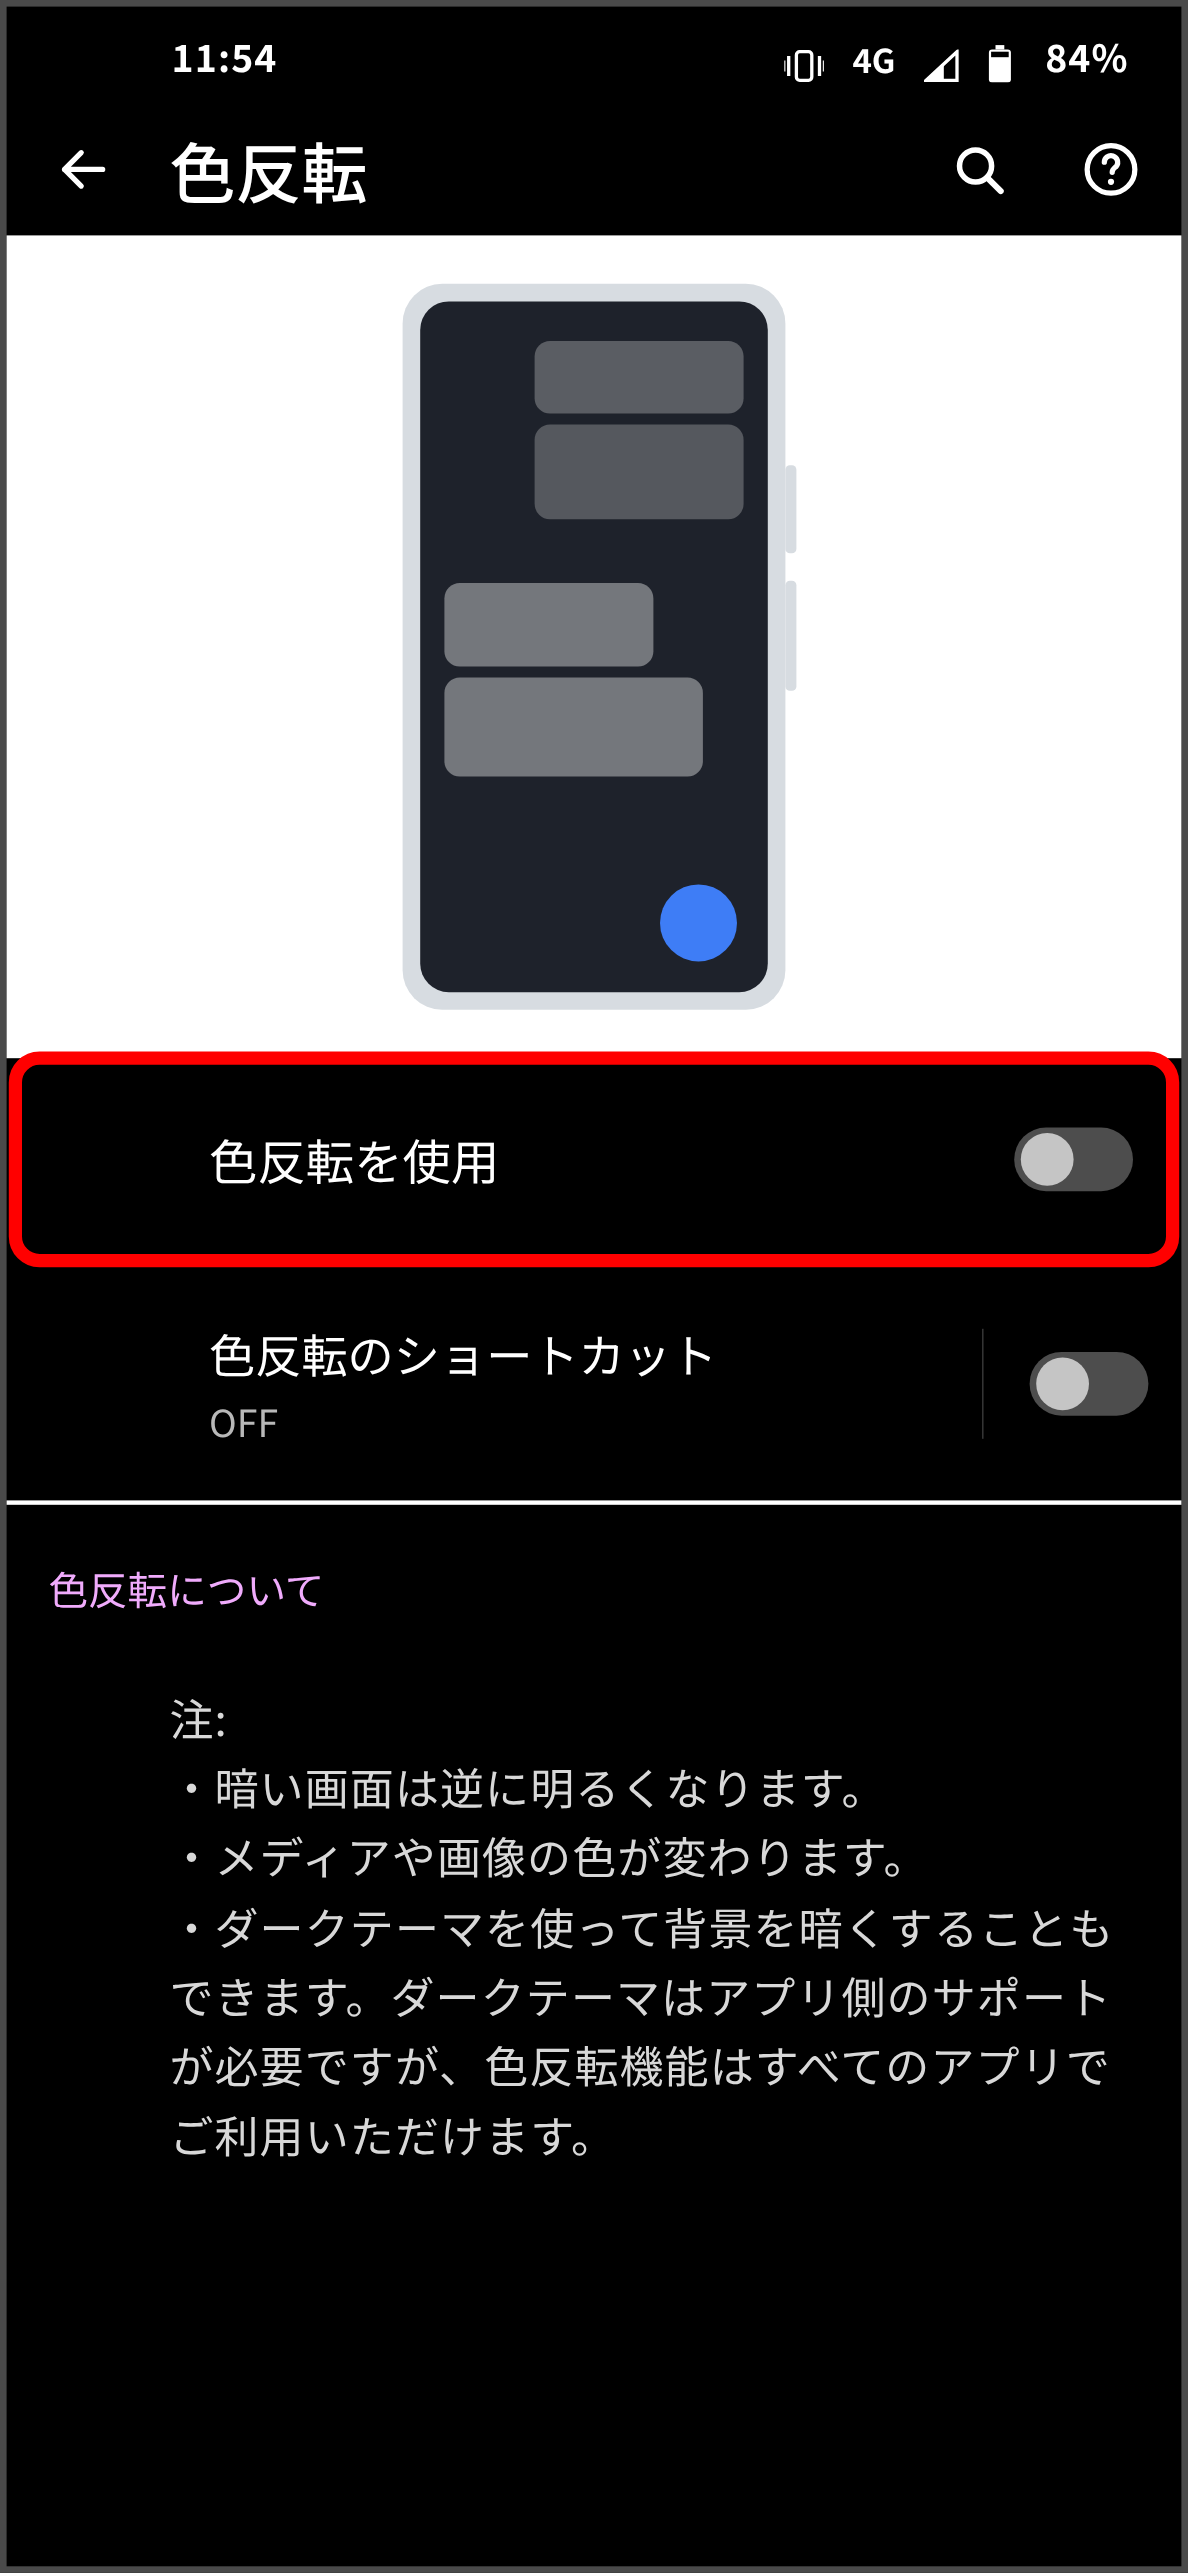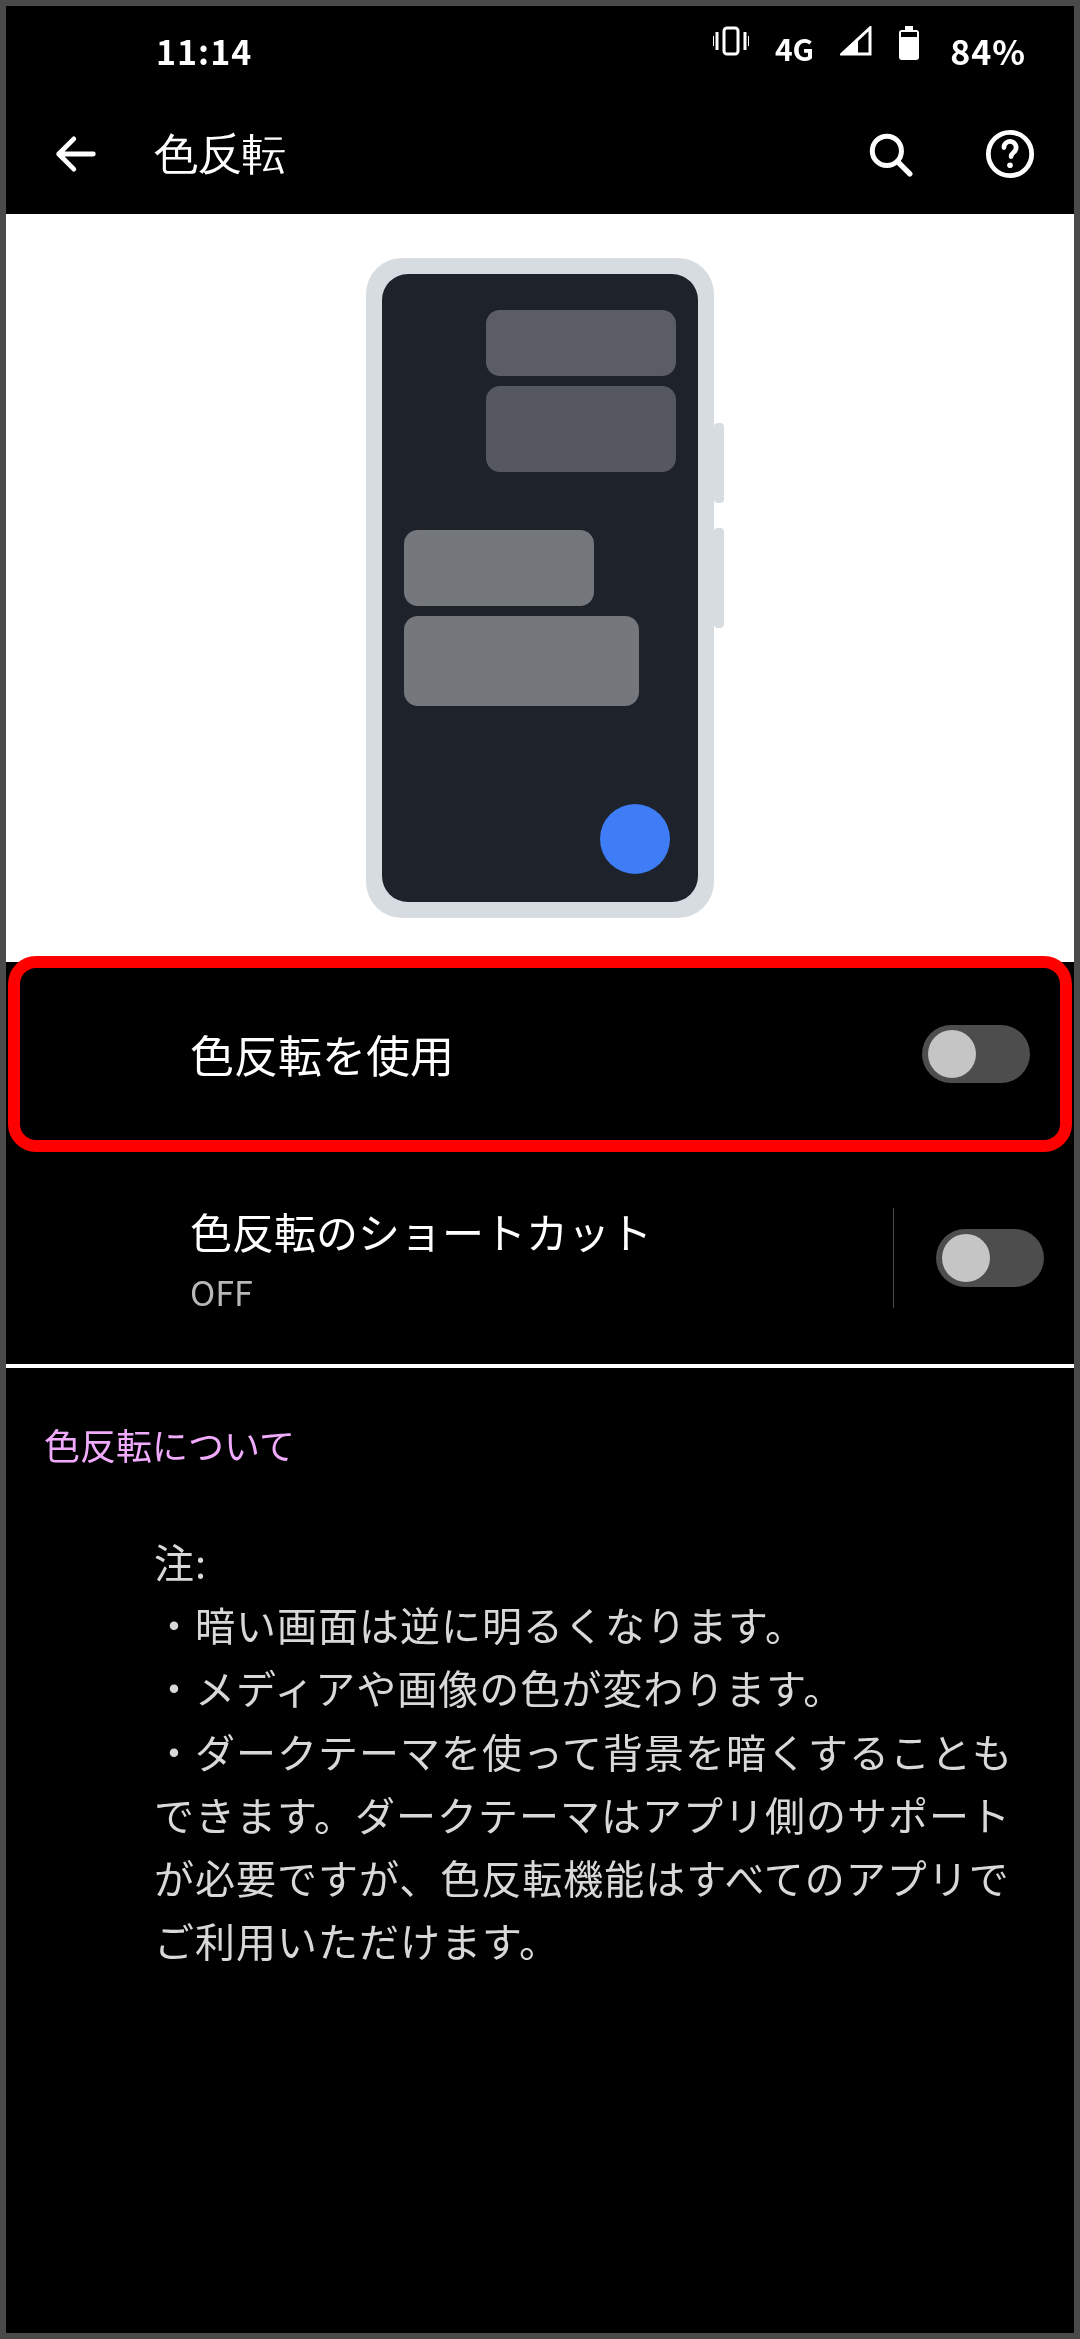--- a/index.html
+++ b/index.html
@@ -24,41 +24,40 @@
     height: 88px;
     display: flex;
     align-items: center;
     justify-content: space-between;
     padding: 0 48px 0 150px;
     font-size: 34px;
     font-weight: 600;
   }
   .status-right {
     display: flex;
-    align-items: flex-start;
+    align-items: flex-end;
     gap: 26px;
   }
   .status-clock { font-weight: 600; letter-spacing: 1px;}
   .status-right svg { display:block; }
   .bat-pct { font-weight:600; letter-spacing:1px; margin-left:4px;}
 
   
   .app-bar {
     height: 120px;
     display: flex;
     align-items: center;
     padding: 0 28px 0 40px;
     gap: 48px;
   }
   .app-bar .back { width:60px; height:60px; display:flex; align-items:center; justify-content:center;}
   .app-bar .title {
     flex: 1;
-    font-size: 44px;
+    font-size: 60px;
     font-weight: 500;
-    font-family: Liberation Mono, monospace;
   }
   .app-bar .action { width:72px; height:72px; display:flex; align-items:center; justify-content:center;}
 
   
   .illustration {
     background: #ffffff;
     height: 748px;
     display:flex;
     align-items:center;
     justify-content:center;
@@ -173,21 +172,21 @@
   }
   .info-body p{ margin-bottom:42px;}
   .info-body p.note-head{ margin-bottom:0;}
 </style>
 </head>
 <body>
 
 <div class="device">
 
   <div class="status-bar">
-    <div class="status-clock">11:14</div>
+    <div class="status-clock">11:54</div>
     <div class="status-right">
       <span>
         <svg width="36" height="30" viewBox="0 0 36 30" fill="none">
           <rect x="11" y="2" width="14" height="26" rx="3" stroke="#fff" stroke-width="3"></rect>
           <line x1="4" y1="6" x2="4" y2="24" stroke="#fff" stroke-width="3"></line>
           <line x1="32" y1="6" x2="32" y2="24" stroke="#fff" stroke-width="3"></line>
           <line x1="0" y1="10" x2="0" y2="20" stroke="#fff" stroke-width="2"></line>
           <line x1="36" y1="10" x2="36" y2="20" stroke="#fff" stroke-width="2"></line>
         </svg>
       </span>

